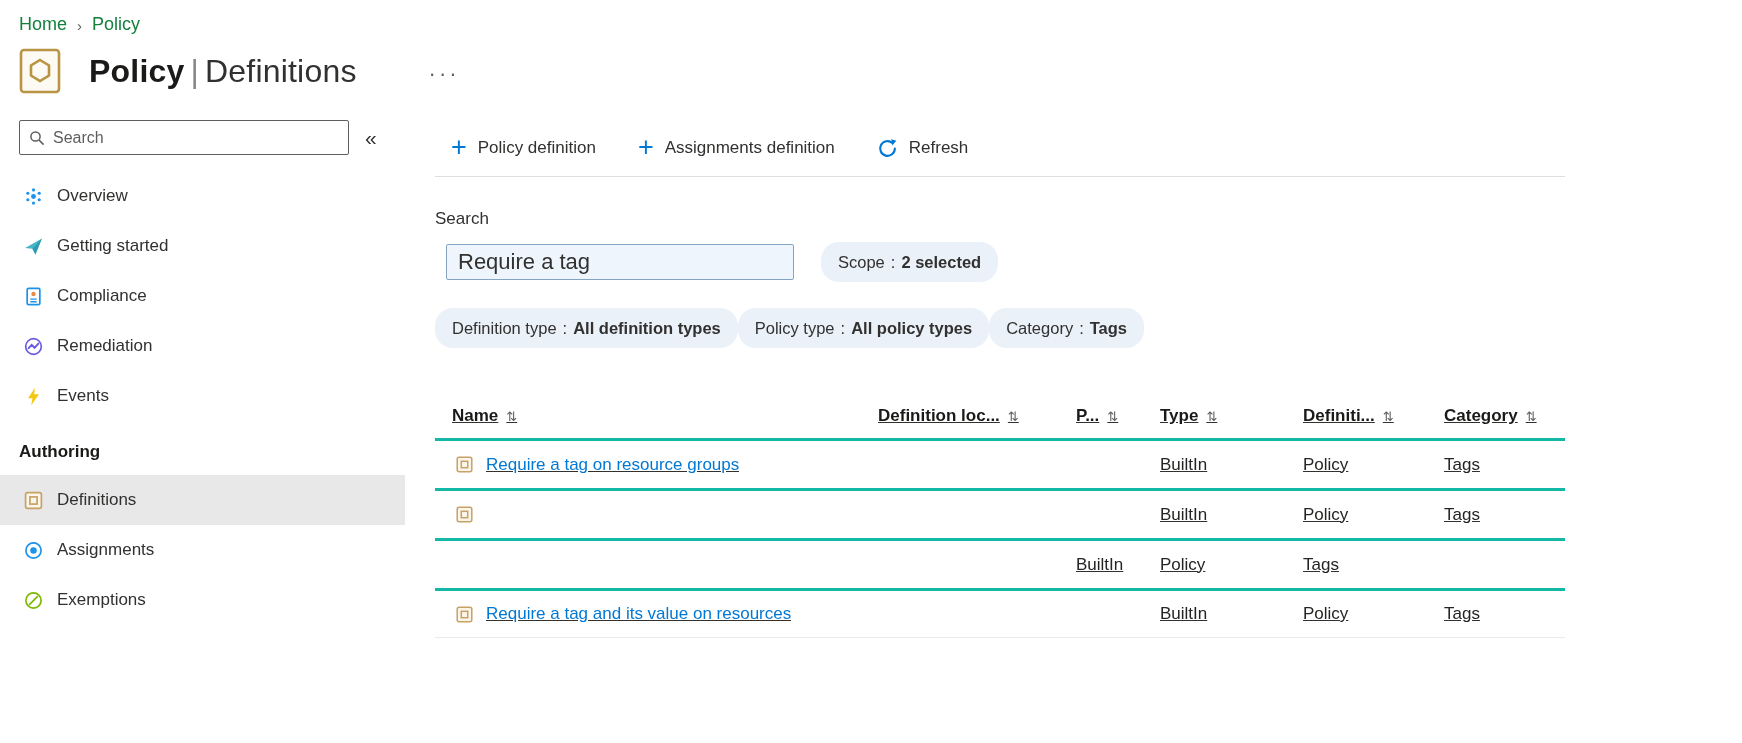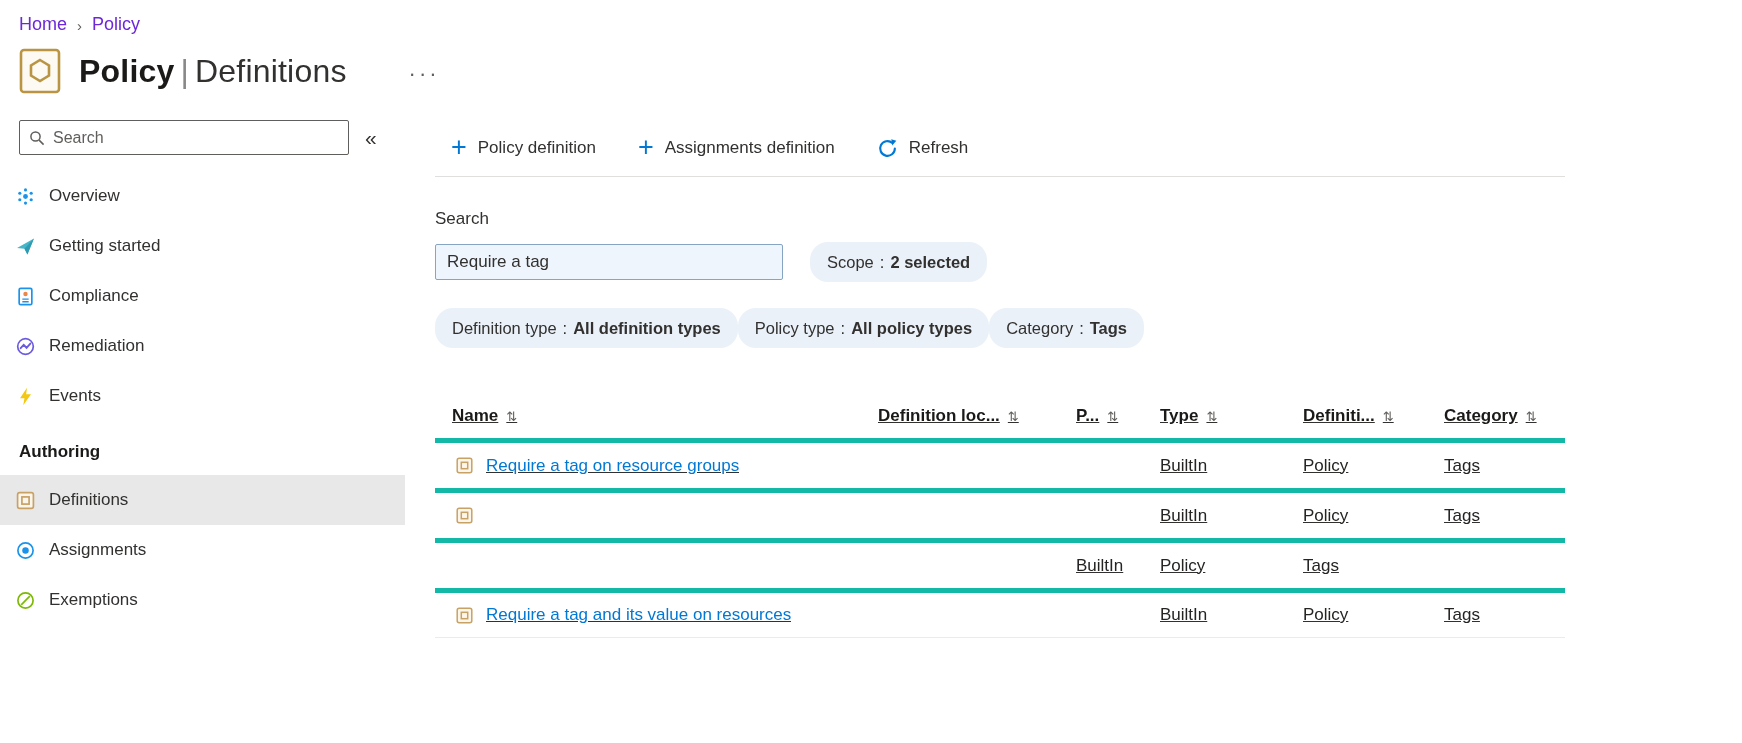--- a/index.html
+++ b/index.html
@@ -8,75 +8,75 @@
     font-family:"Liberation Sans","DejaVu Sans",sans-serif;
     color:#323130;
     width:1742px; height:743px;
     overflow:hidden;
     position:relative;
   }
   a { text-decoration:none; cursor:pointer; }
 
   
   .breadcrumb { padding:14px 0 0 19px; font-size:18px; display:flex; align-items:center; gap:10px; }
-  .breadcrumb a { color:#6d28d9; }
+  .breadcrumb a { color:#15803d; }
   .crumb-sep { color:#605e5c; font-size:15px; padding-top:2px; }
 
   
-  .title-row { display:flex; align-items:center; gap:18px; padding:13px 0 0 19px; }
+  .title-row { display:flex; align-items:center; gap:28px; padding:13px 0 0 19px; }
   .title-icon { width:42px; height:46px; flex:none; }
   .page-title { font-size:32px; font-weight:700; color:#1b1a19; letter-spacing:.2px; }
   .page-title .sep { font-weight:300; color:#8a8886; padding:0 6px; }
   .page-title .sub { font-weight:400; color:#323130; }
   .more-btn { margin-left:44px; color:#605e5c; font-size:22px; letter-spacing:3px; cursor:pointer; line-height:10px; padding-top:6px; }
 
   
   .body-wrap { display:flex; margin-top:26px; align-items:flex-start; }
   .sidebar { width:405px; flex:none; }
   .main { flex:1; padding-left:30px; padding-right:177px; }
 
   
   .side-search-row { display:flex; align-items:center; padding-left:19px; gap:16px; }
   .search-box { width:330px; height:35px; border:1px solid #605e5c; border-radius:2px; background:#fff;
                 display:flex; align-items:center; gap:8px; padding:0 9px; }
   .search-box input { border:none; outline:none; flex:1; font-size:16px; color:#323130; font-family:inherit; background:transparent; }
   .search-box input::placeholder { color:#605e5c; }
   .collapse-btn { font-size:21px; color:#323130; cursor:pointer; user-select:none; }
 
   .nav { margin-top:16px; }
-  .nav-item { height:50px; display:flex; align-items:center; gap:14px; padding-left:16px; font-size:17px; cursor:pointer; }
+  .nav-item { height:50px; display:flex; align-items:center; gap:14px; padding-left:24px; font-size:17px; cursor:pointer; }
   .nav-item.selected { background:#e8e8e8; }
   .nav-icon { width:19px; height:19px; flex:none; display:inline-flex; }
   .nav-section { font-size:17px; font-weight:700; color:#1b1a19; padding:21px 0 13px 19px; }
 
   
   .toolbar { height:57px; display:flex; align-items:center; gap:42px; padding-left:16px;
              border-bottom:1px solid #e1dfdd; }
   .tb-btn { display:flex; align-items:center; gap:11px; font-size:17px; color:#323130; cursor:pointer; white-space:nowrap; }
   .plus { color:#0078d4; font-size:27px; font-weight:300; line-height:20px; padding-bottom:3px; }
   .refresh-ic { width:21px; height:21px; display:inline-flex; }
 
   
   .search-label { margin-top:32px; font-size:17px; color:#323130; }
   .filter-row1 { display:flex; align-items:center; gap:27px; margin-top:13px; }
   .filter-input { width:348px; height:36px; background:#eef5fc; border:1px solid #86a5c3; border-radius:2px;
-                  font-size:17px; color:#323130; padding:0 11px; font-family:inherit; outline:none; }
+                  font-size:22px; color:#323130; padding:0 11px; font-family:inherit; outline:none;margin-left:11px; }
   .filter-row2 { display:flex; align-items:center; margin-top:26px; }
   .pill { height:40px; background:#eaf1f8; border-radius:18px; display:inline-flex; align-items:center;
           padding:0 17px; font-size:16.5px; color:#323130; gap:6px; cursor:pointer; white-space:nowrap; }
   .pill b { font-weight:700; }
 
   
   .table { margin-top:46px; width:1130px;text-decoration:underline; }
   .t-head, .t-row { display:grid; grid-template-columns:443px 198px 84px 143px 141px 1fr; align-items:center; }
   .t-head { height:44px; font-size:17px; font-weight:700; color:#1b1a19; }
   .t-head .col { display:flex; align-items:center; gap:8px; cursor:pointer; }
   .t-head .name-col { padding-left:17px; }
   .sort { font-family:"DejaVu Sans",sans-serif; font-size:13px; color:#605e5c; font-weight:400; }
-  .t-row { height:50px; border-top:5px solid #14b8a6; font-size:17px; color:#252423; }
+  .t-row { height:50px; border-top:3px solid #14b8a6; font-size:17px; color:#252423; }
   .t-row:last-child { border-bottom:1px solid #edebe9; }
   .name-cell { display:flex; align-items:center; gap:13px; padding-left:21px; overflow:hidden; }
   .mini-icon { width:17px; height:17px; flex:none; display:inline-flex; }
   .def-link { color:#0078d4; white-space:nowrap; overflow:hidden; }
   .cell { overflow:hidden; white-space:nowrap; }
 </style>
 </head>
 <body>
 
 <div class="breadcrumb">

